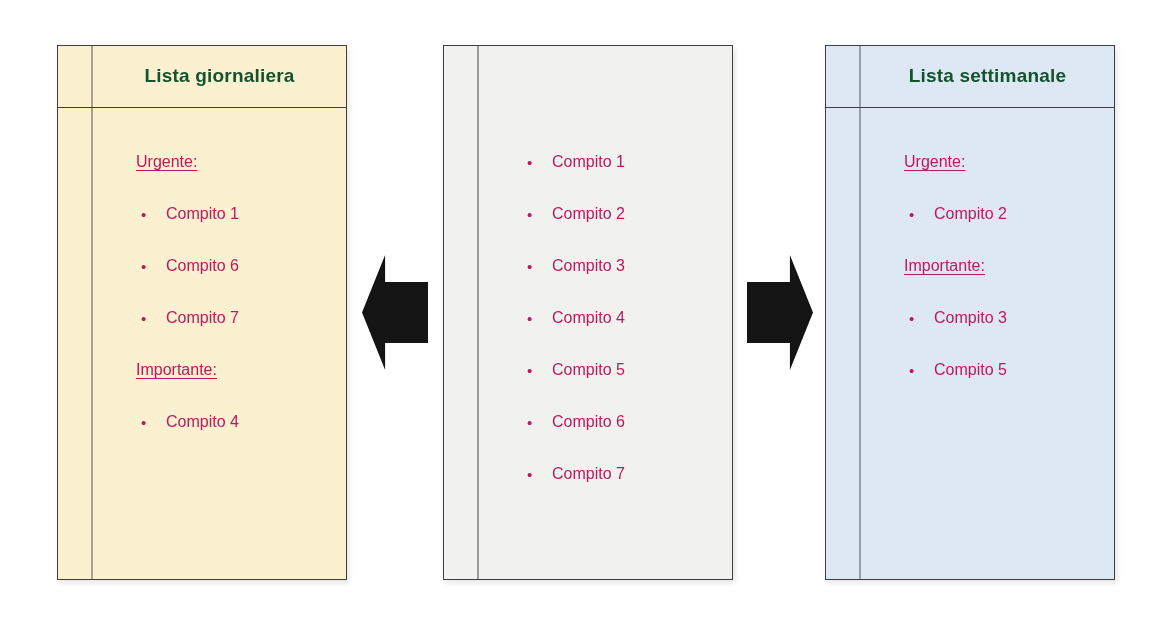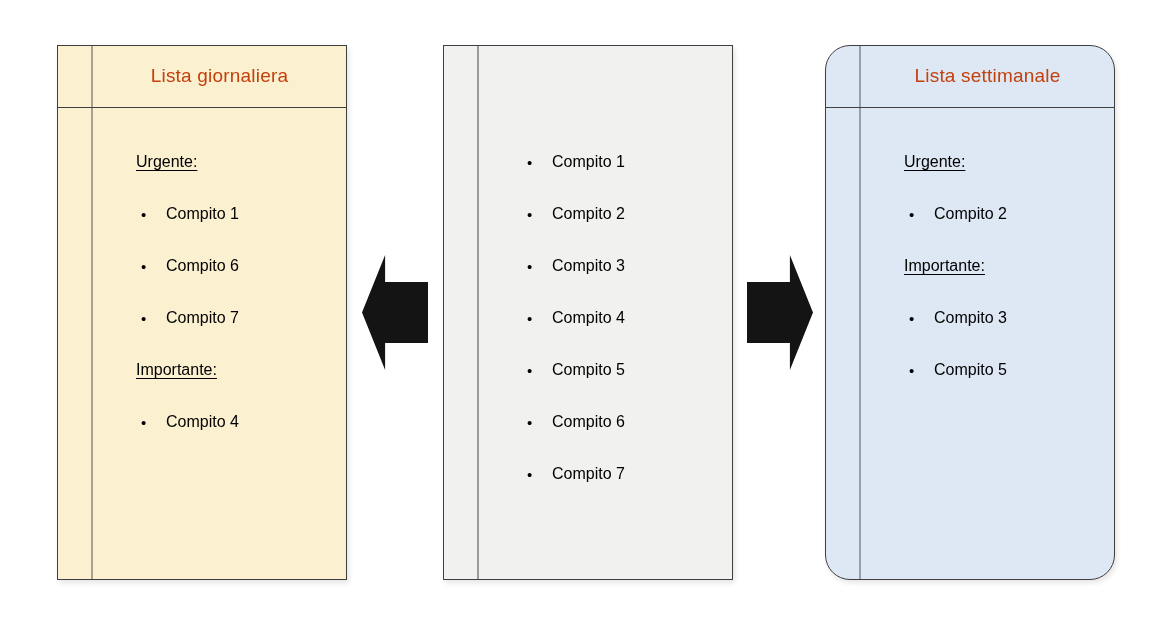--- a/index.html
+++ b/index.html
@@ -46,39 +46,39 @@
   .panel-title {
     position: absolute;
     left: 35px;
     right: 0;
     top: 0;
     height: 60px;
     display: flex;
     align-items: center;
     justify-content: center;
     font-size: 19px;
-    font-weight: normal;
-    color: #c2410c;
+    font-weight: bold;
+    color: #14532d;
     letter-spacing: 0.2px;
   }
   .panel-body {
     position: absolute;
     left: 0;
     right: 0;
     top: 62px;
     bottom: 0;
     padding-top: 28px;
   }
   .item {
     height: 52px;
     display: flex;
     align-items: center;
     padding-left: 78px;
     font-size: 16px;
-    color: #000000;
+    color: #be185d;
   }
   .item .txt { white-space: nowrap; }
   .item.heading .txt {
     text-decoration: underline;
     text-underline-offset: 3px;
   }
   .item.bullet .dot {
     width: 30px;
     padding-left: 5px;
     box-sizing: border-box;
@@ -166,21 +166,21 @@
       </div>
       <div class="item bullet">
         <span class="dot">•</span>
         <span class="txt">Compito 7</span>
       </div>
     </div>
   </div>
 
   <div class="arrow arrow-right" style="background: rgb(20, 20, 20);"></div>
 
-  <div class="panel panel-weekly" style="background: rgb(222, 232, 244); border-radius: 25px;">
+  <div class="panel panel-weekly" style="background: rgb(222, 232, 244);">
     <div class="vrule" style="background: rgb(148, 160, 176);"></div>
     <div class="panel-header">
       <div class="panel-title">Lista settimanale</div>
     </div>
     <div class="panel-body">
       <div class="item heading">
         <span class="txt">Urgente:</span>
       </div>
       <div class="item bullet">
         <span class="dot">•</span>

